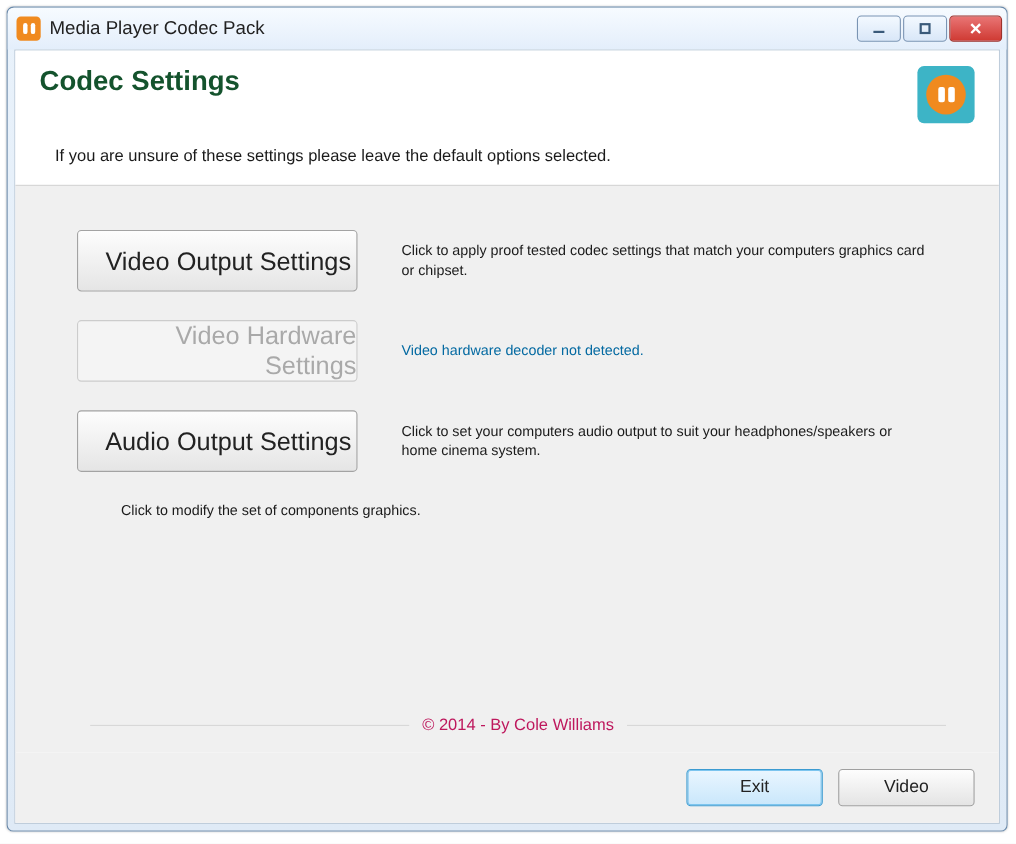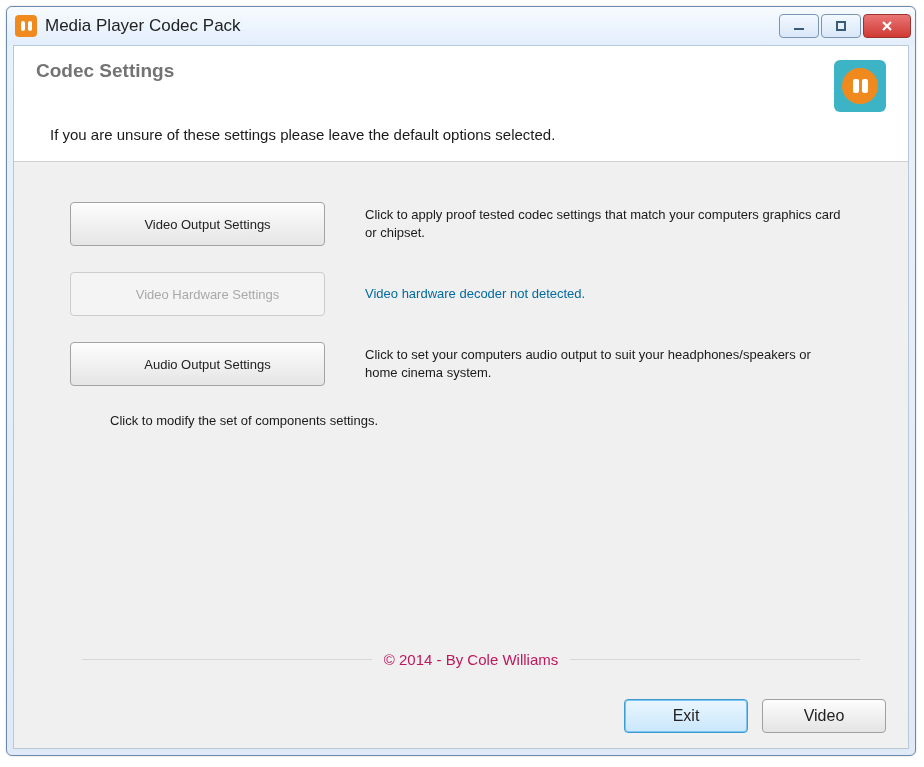--- a/index.html
+++ b/index.html
@@ -89,23 +89,23 @@
   .header {
     padding: 14px 22px 18px 22px;
     background: #fff;
     display: flex;
     align-items: flex-start;
     justify-content: space-between;
     border-bottom: 1px solid #d0d0d0;
   }
   .header-left { flex: 1; }
   .heading {
-    font-size: 19px;
+    font-size: 25px;
     font-weight: 600;
-    color: #737373;
+    color: #14532d;
     margin-bottom: 6px;
   }
   .subheading {
     font-size: 15px;
     color: #1a1a1a;
     padding-left: 14px;
     margin-top: 44px;
   }
   .logo {
     width: 52px;
@@ -136,25 +136,25 @@
     display: flex;
     flex-direction: column;
   }
   .row {
     display: flex;
     align-items: center;
     margin-bottom: 26px;
   }
   .setting-btn {
     width: 255px;
-    height: 44px;
+    height: 56px;
     border: 1px solid #a3a3a3;
     border-radius: 4px;
     background: linear-gradient(#fdfdfd, #e5e5e5);
-    font-size: 13px;
+    font-size: 23px;
     color: #222;
     cursor: pointer;
     display: flex;
     align-items: center;
     justify-content: center;
     flex-shrink: 0;
     padding-left: 20px;
   }
   .setting-btn.disabled {
     background: #f4f4f4;
@@ -270,21 +270,21 @@
         <div class="setting-btn disabled">Video Hardware Settings</div>
         <div class="desc disabled">Video hardware decoder not detected.</div>
       </div>
 
       <div class="row">
         <div class="setting-btn">Audio Output Settings</div>
         <div class="desc">Click to set your computers audio output to suit your headphones/speakers or home cinema system.</div>
       </div>
 
       <div class="row">
-        <div class="desc">Click to modify the set of components settings.</div>
+        <div class="desc">Click to modify the set of components graphics.</div>
       </div>
 
       <div style="flex:1"></div>
       <div class="copyright">© 2014 - By Cole Williams</div>
     </div>
 
     <div class="footer">
       <button class="footer-btn primary">Exit</button>
       <button class="footer-btn">Video</button>
     </div>

